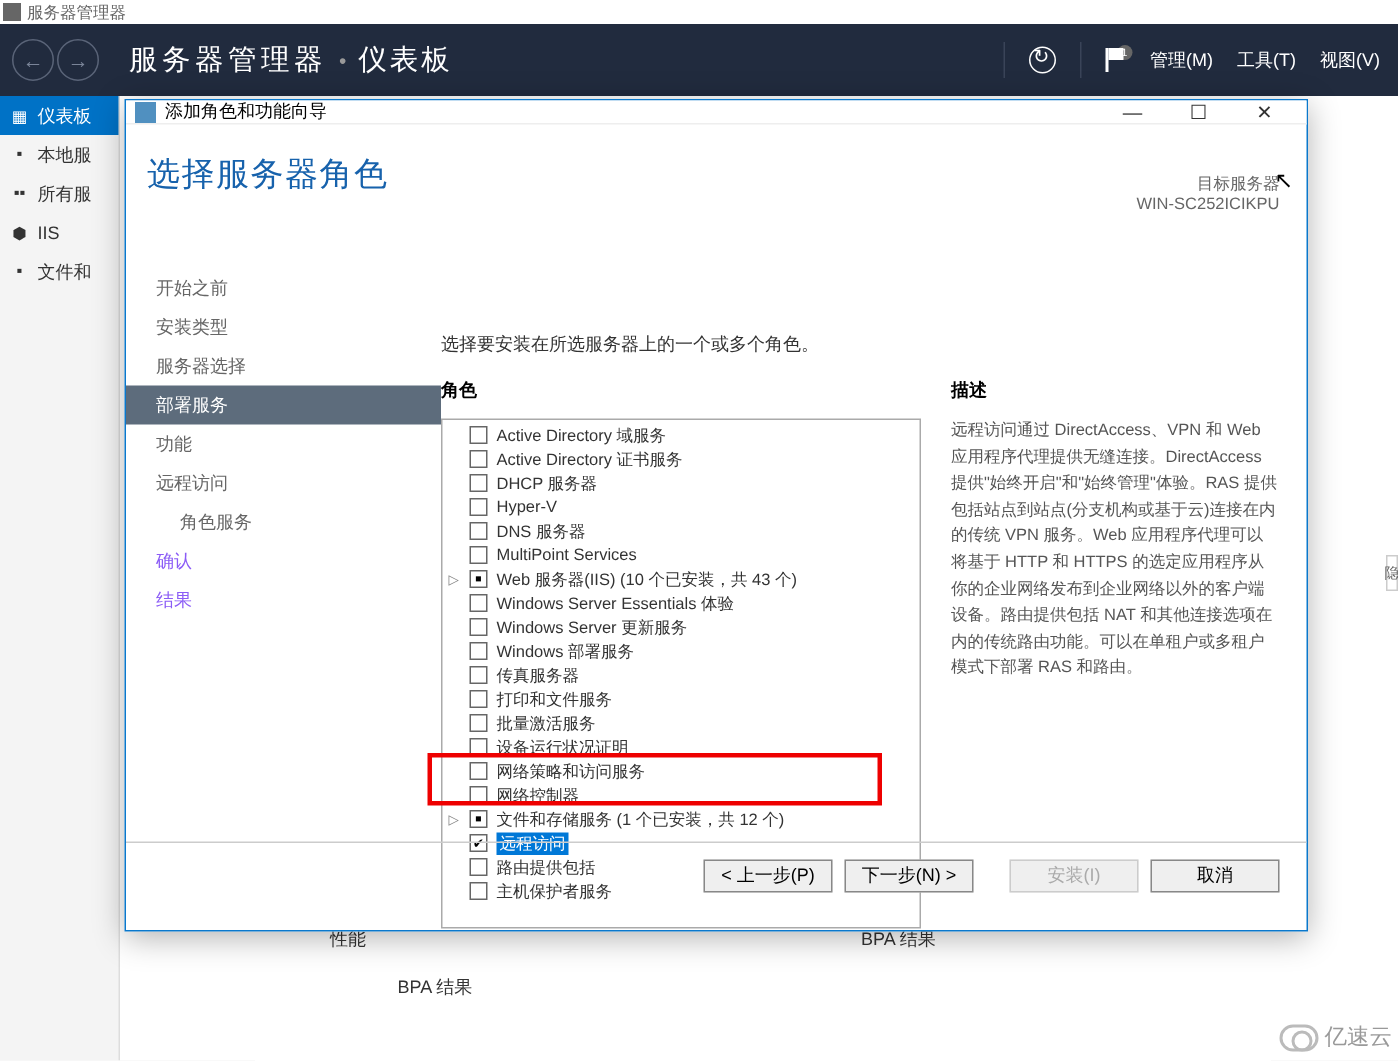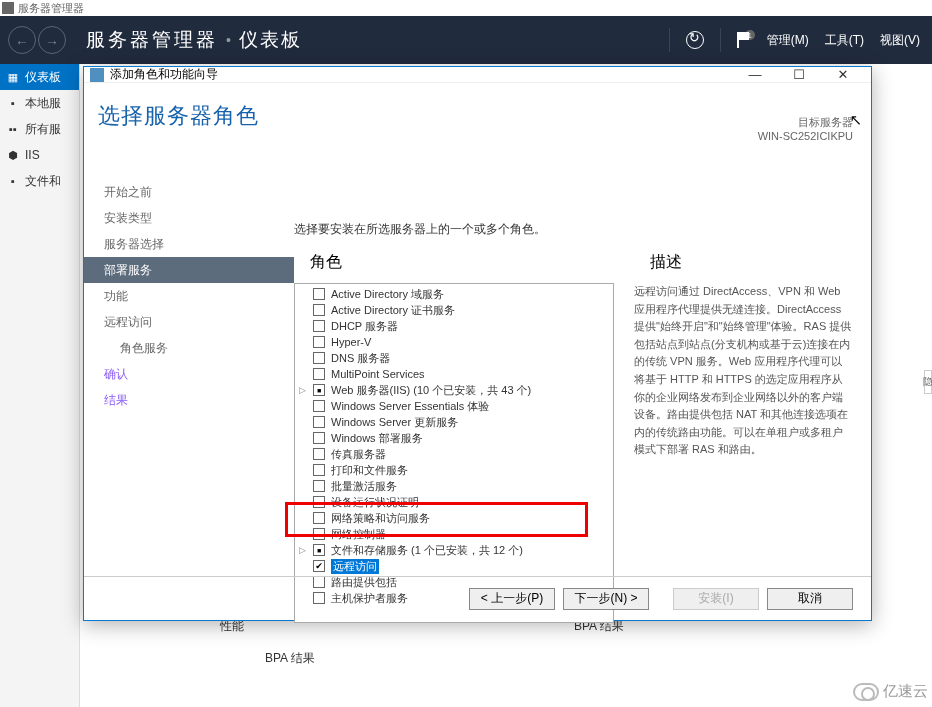--- a/index.html
+++ b/index.html
@@ -50,39 +50,39 @@
     .wizard-nav-item.indent { padding-left: 36px; }
     .wizard-nav-item.disabled { color: #8b5cf6; }
     
     .wizard-dest { position: absolute; right: 18px; top: 48px; text-align: right; font-size: 11px; color: #666; }
     
     .wizard-main { flex: 1; padding: 90px 18px 0 0; display: flex; flex-direction: column; position: relative; }
     .wizard-instruction { font-size: 12px; color: #333; margin-bottom: 14px; }
     .roles-area { display: flex; gap: 20px; flex: 1; overflow: hidden; }
     .roles-col { width: 320px; display: flex; flex-direction: column; }
     .desc-col { flex: 1; }
-    .col-heading { font-size: 16px; font-weight: normal; margin-bottom: 10px; margin-left: 16px; }
+    .col-heading { font-size: 12px; font-weight: bold; margin-bottom: 10px; }
     .roles-list { border: 1px solid #aaa; height: 340px; overflow-y: auto; background: #fff; padding: 2px 0; position: relative; }
     .roles-list::-webkit-scrollbar { width: 16px; }
     .roles-list::-webkit-scrollbar-track { background: #f0f0f0; }
     .roles-list::-webkit-scrollbar-thumb { background: #c0c0c0; border: 1px solid #a0a0a0; }
     
     .role-row { display: flex; align-items: center; height: 16px; padding-left: 18px; font-size: 11px; color: #333; gap: 6px; }
     .role-row .expand { width: 8px; color: #888; font-size: 9px; margin-left: -14px; margin-right: 0; }
     .role-cb { width: 12px; height: 12px; border: 1px solid #666; flex-shrink: 0; display: flex; align-items: center; justify-content: center; font-size: 9px; background: #fff; }
     .role-cb.checked::after { content: '✔'; color: #000; }
     .role-cb.partial::after { content: '■'; color: #000; font-size: 7px; }
     .role-row.selected { }
     .role-row.selected .label-text { background: #0078d7; color: #fff; padding: 0 2px; }
     
     .red-box { position: absolute; border: 3px solid #e00; left: 285px; top: 502px; width: 303px; height: 35px; z-index: 200; pointer-events: none; }
     
     .desc-text { font-size: 11px; color: #555; line-height: 1.6; }
     
-    .wizard-footer { position: absolute; bottom: 0; left: 0; right: 0; height: 44px; border-top: 1px solid #ccc; display: flex; align-items: center; justify-content: flex-end; padding-right: 18px; gap: 8px; }
+    .wizard-footer { position: absolute; bottom: 15px; left: 0; right: 0; height: 44px; border-top: 1px solid #ccc; display: flex; align-items: center; justify-content: flex-end; padding-right: 18px; gap: 8px; }
     .wiz-btn { height: 22px; min-width: 86px; border: 1px solid #888; background: #efefef; font-size: 12px; cursor: pointer; }
     .wiz-btn:disabled { color: #aaa; border-color: #ccc; }
     
     .bg-rows { position: absolute; top: 618px; left: 220px; display: flex; gap: 160px; font-size: 12px; color: #333; z-index: 1; }
     .bg-rows2 { position: absolute; top: 650px; left: 265px; font-size: 12px; color: #333; z-index: 1; }
     
     .watermark { position: absolute; right: 4px; bottom: 6px; display: flex; align-items: center; gap: 4px; color: #999; font-size: 15px; z-index: 500; }
     .wm-icon { width: 26px; height: 18px; border: 2px solid #bbb; border-radius: 10px; position: relative; }
     .wm-icon::after { content: ''; width: 10px; height: 10px; border: 2px solid #bbb; border-radius: 50%; position: absolute; right: 2px; top: 2px; }
     

